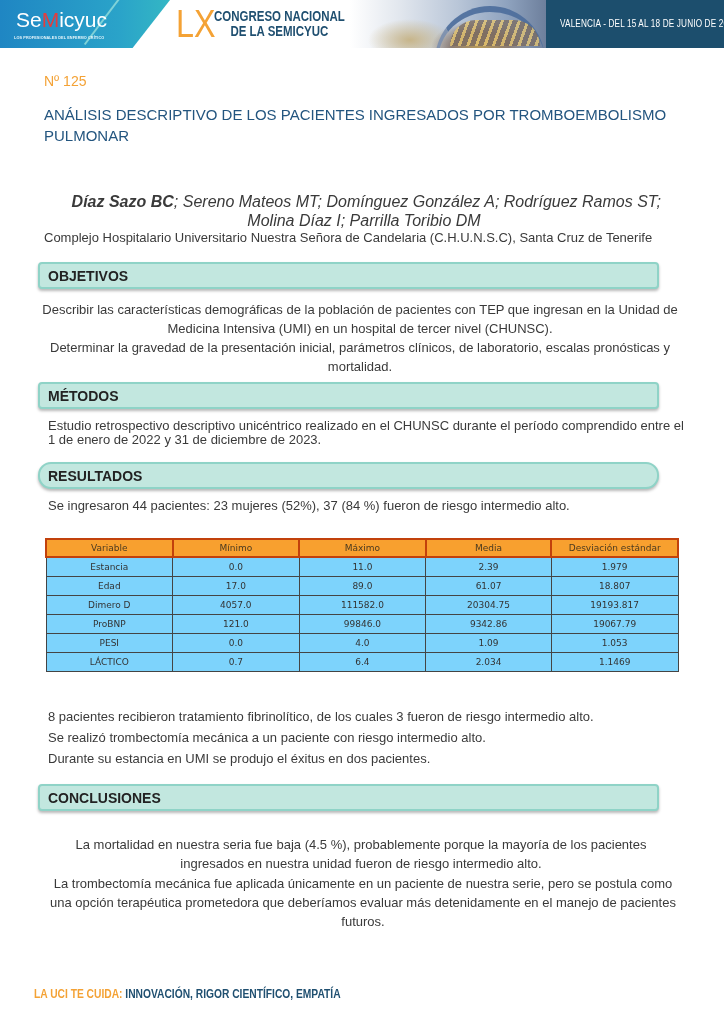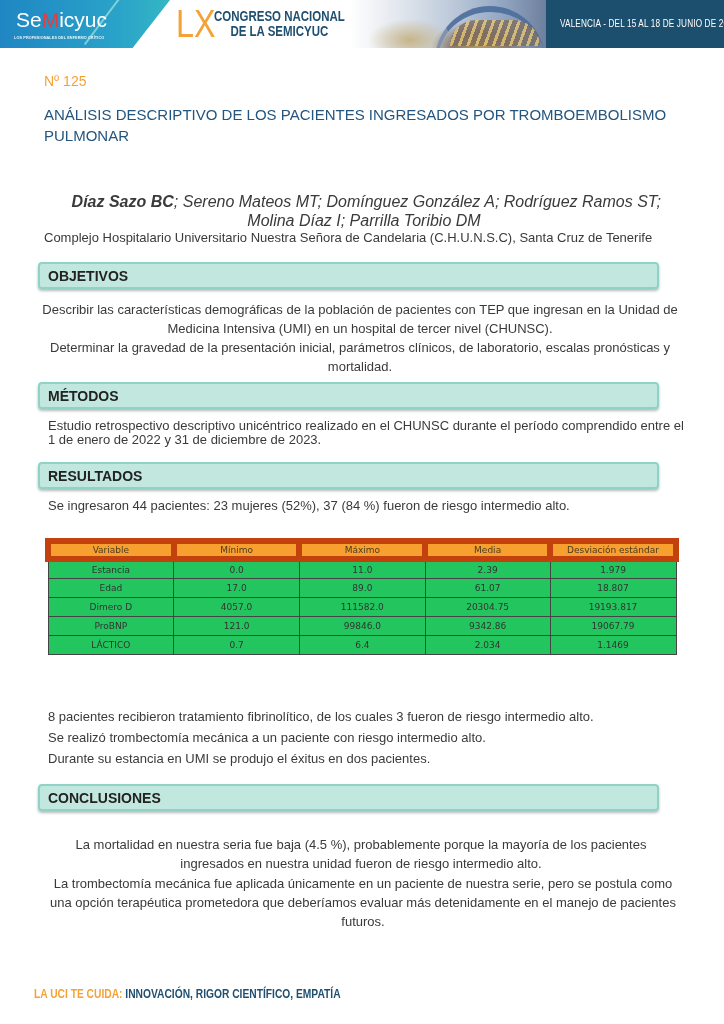--- a/index.html
+++ b/index.html
@@ -37,22 +37,22 @@
 
   .section-bar { position: absolute; left: 38px; width: 621px; height: 27px; background: #c2e7df;
     border: 2px solid #8fd3c7; border-radius: 4px; box-shadow: 0 2px 3px rgba(0,0,0,0.28); }
   .section-bar span { position: absolute; left: 8px; top: 4px; font-size: 14px; font-weight: bold; color: #222222; }
 
   .para-center { position: absolute; left: 40px; width: 640px; text-align: center; font-size: 13px; line-height: 19px; color: #3a3a3a; }
   .para-left { position: absolute; left: 48px; width: 640px; font-size: 13px; line-height: 14px; color: #3a3a3a; }
 
   
   table.stats { position: absolute; left: 45px; top: 538px; width: 634px; border-collapse: collapse; font-family: "DejaVu Sans", sans-serif; font-size: 9px; color: #333333; }
-  table.stats th { background: #f8a02f; color: #4a3a20; font-weight: normal; height: 18px; border: 6px solid #c2410c; text-align: center; }
-  table.stats td { height: 19px; border: 1px solid #444444; text-align: center; background: #22c55e; }
+  table.stats th { background: #f8a02f; color: #4a3a20; font-weight: normal; height: 18px; border: 2px solid #c2410c; text-align: center; }
+  table.stats td { height: 19px; border: 1px solid #444444; text-align: center; background: #7dd3fc; }
   table.stats col.c0 { width: 127px; } table.stats col.c1 { width: 127px; }
   table.stats col.c2 { width: 127px; } table.stats col.c3 { width: 126px; }
   table.stats col.c4 { width: 127px; }
 
   
   .footer { position: absolute; left: 34px; top: 987px; font-size: 12.5px; font-weight: bold; white-space: nowrap; transform: scaleX(0.82); transform-origin: left; }
   .footer .orange { color: #f4a235; }
   .footer .blue { color: #1f4f70; }
 </style>
 </head>
@@ -88,21 +88,21 @@
   <span>OBJETIVOS</span>
 </div>
 <div class="para-center" style="top:300px;">Describir las características demográficas de la población de pacientes con TEP que ingresan en la Unidad de Medicina Intensiva (UMI) en un hospital de tercer nivel (CHUNSC).</div>
 <div class="para-center" style="top:338px;">Determinar la gravedad de la presentación inicial, parámetros clínicos, de laboratorio, escalas pronósticas y mortalidad.</div>
 
 <div class="section-bar" style="top:382px;">
   <span>MÉTODOS</span>
 </div>
 <div class="para-left" style="top:419px;">Estudio retrospectivo descriptivo unicéntrico realizado en el CHUNSC durante el período comprendido entre el 1 de enero de 2022 y 31 de diciembre de 2023.</div>
 
-<div class="section-bar" style="top:462px;">
+<div class="section-bar" style="top:462px;border-radius:13px;">
   <span>RESULTADOS</span>
 </div>
 <div class="para-left" style="top:499px;">Se ingresaron 44 pacientes: 23 mujeres (52%), 37 (84 %) fueron de riesgo intermedio alto.</div>
 
 <table class="stats">
   <colgroup>
       <col class="c0">
       <col class="c1">
       <col class="c2">
       <col class="c3">
@@ -140,20 +140,27 @@
       <td>19193.817</td>
     </tr>
     <tr>
       <td>ProBNP</td>
       <td>121.0</td>
       <td>99846.0</td>
       <td>9342.86</td>
       <td>19067.79</td>
     </tr>
     <tr>
+      <td>PESI</td>
+      <td>0.0</td>
+      <td>4.0</td>
+      <td>1.09</td>
+      <td>1.053</td>
+    </tr>
+    <tr>
       <td>LÁCTICO</td>
       <td>0.7</td>
       <td>6.4</td>
       <td>2.034</td>
       <td>1.1469</td>
     </tr>
   </tbody>
 </table>
 
 <div class="para-left" style="top:710px;">8 pacientes recibieron tratamiento fibrinolítico, de los cuales 3 fueron de riesgo intermedio alto.</div>

